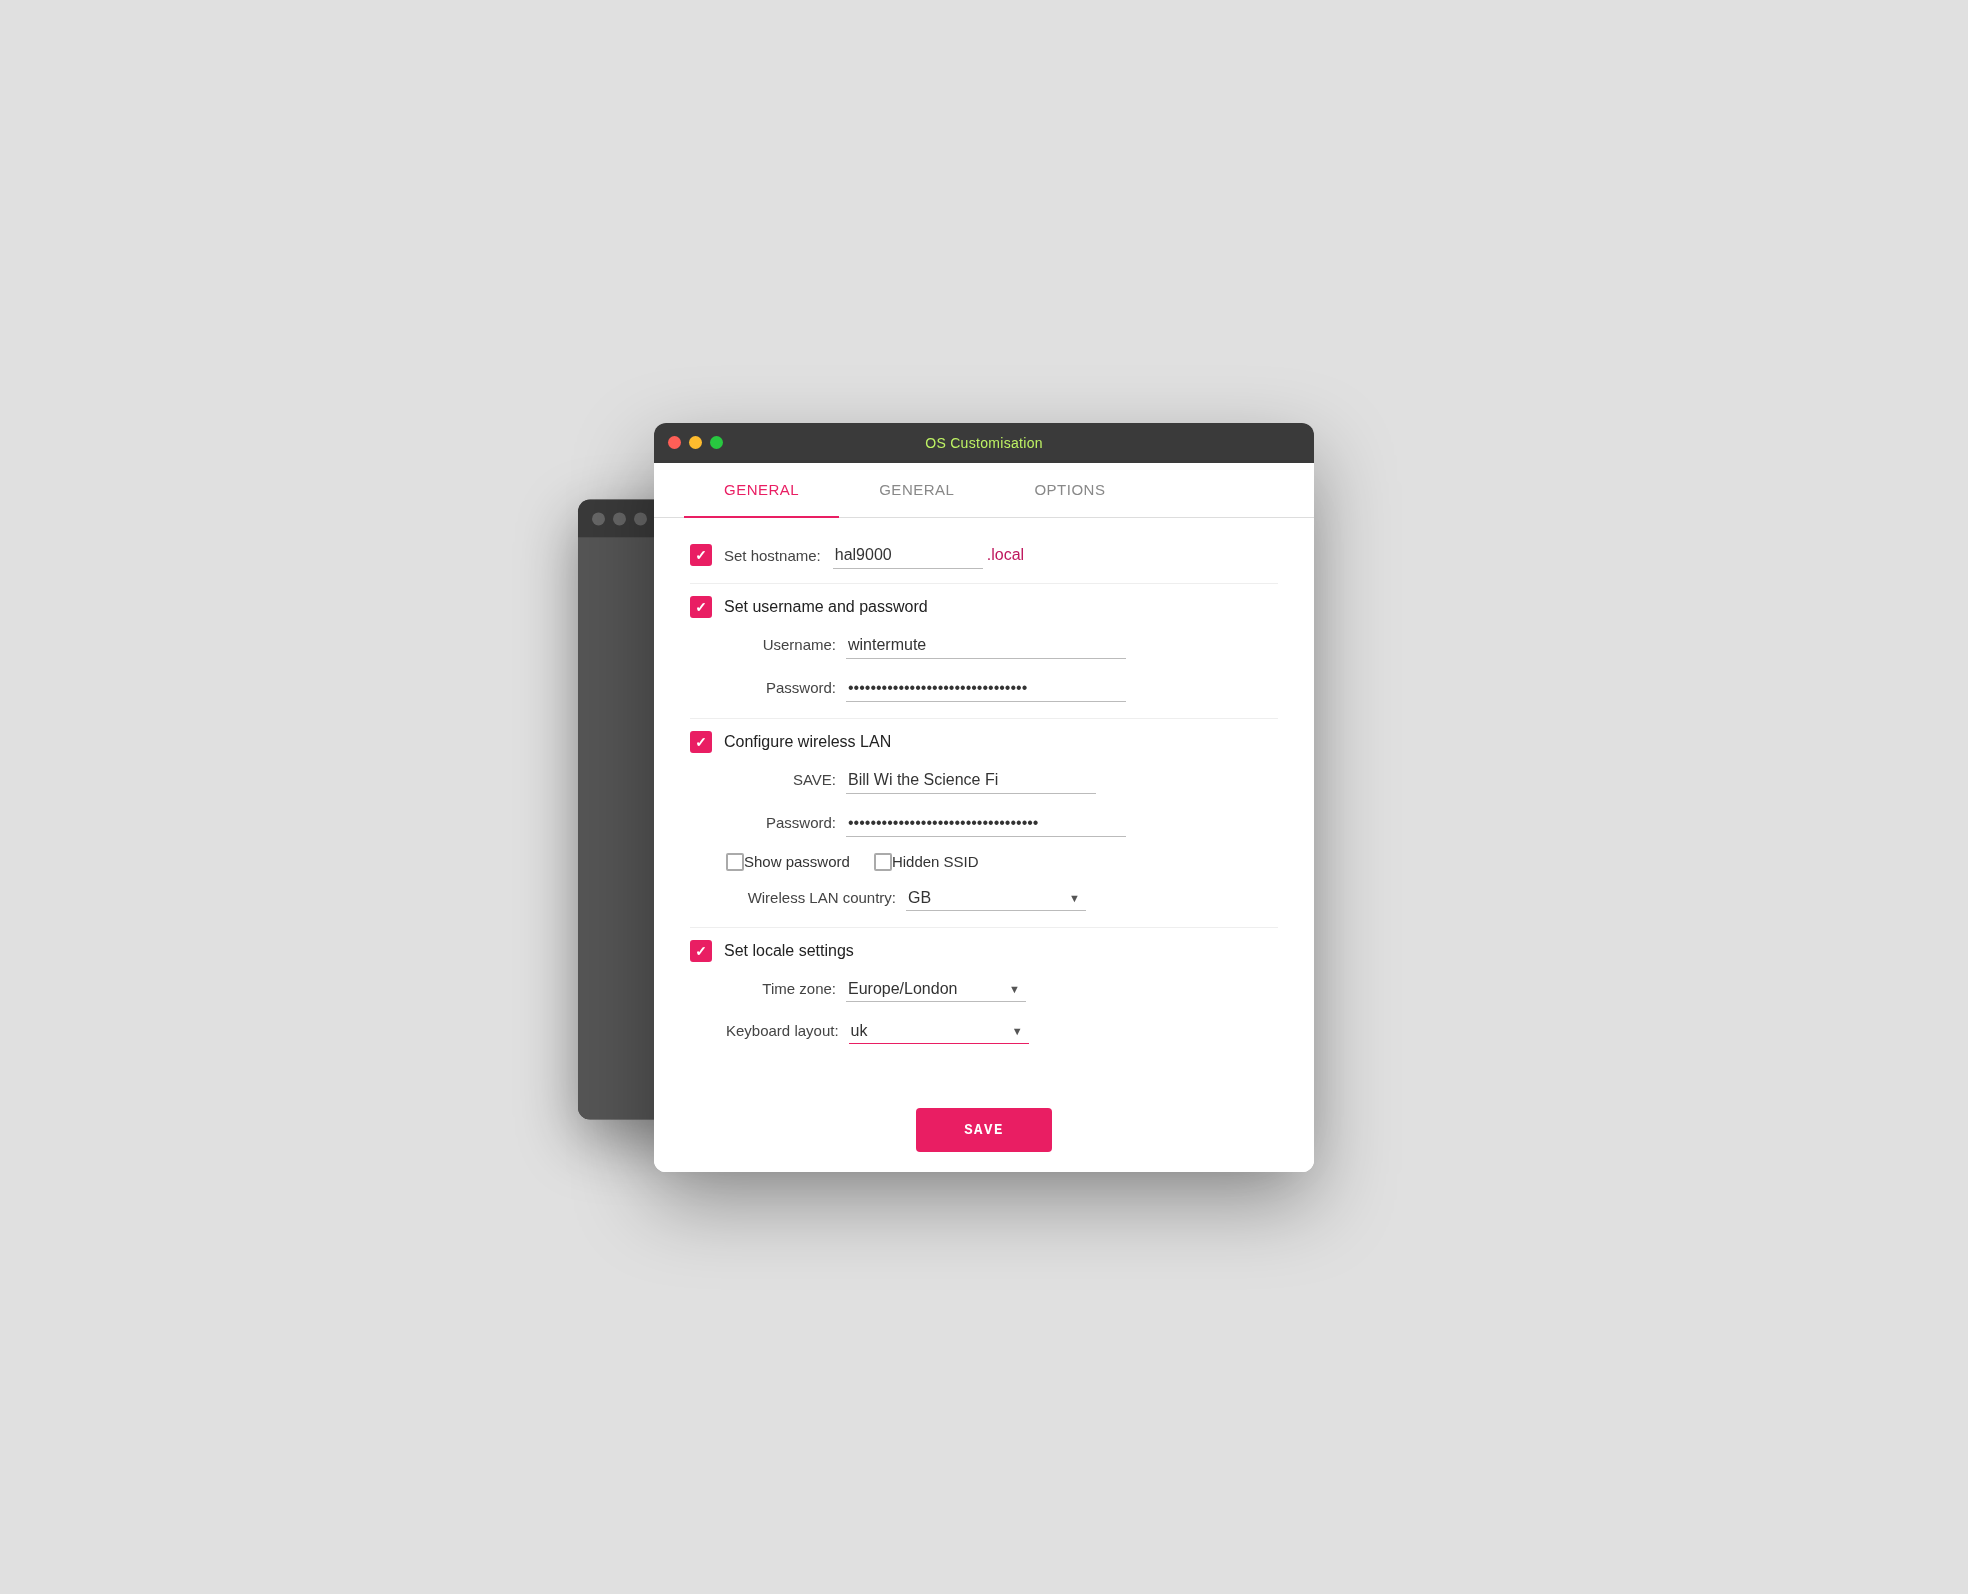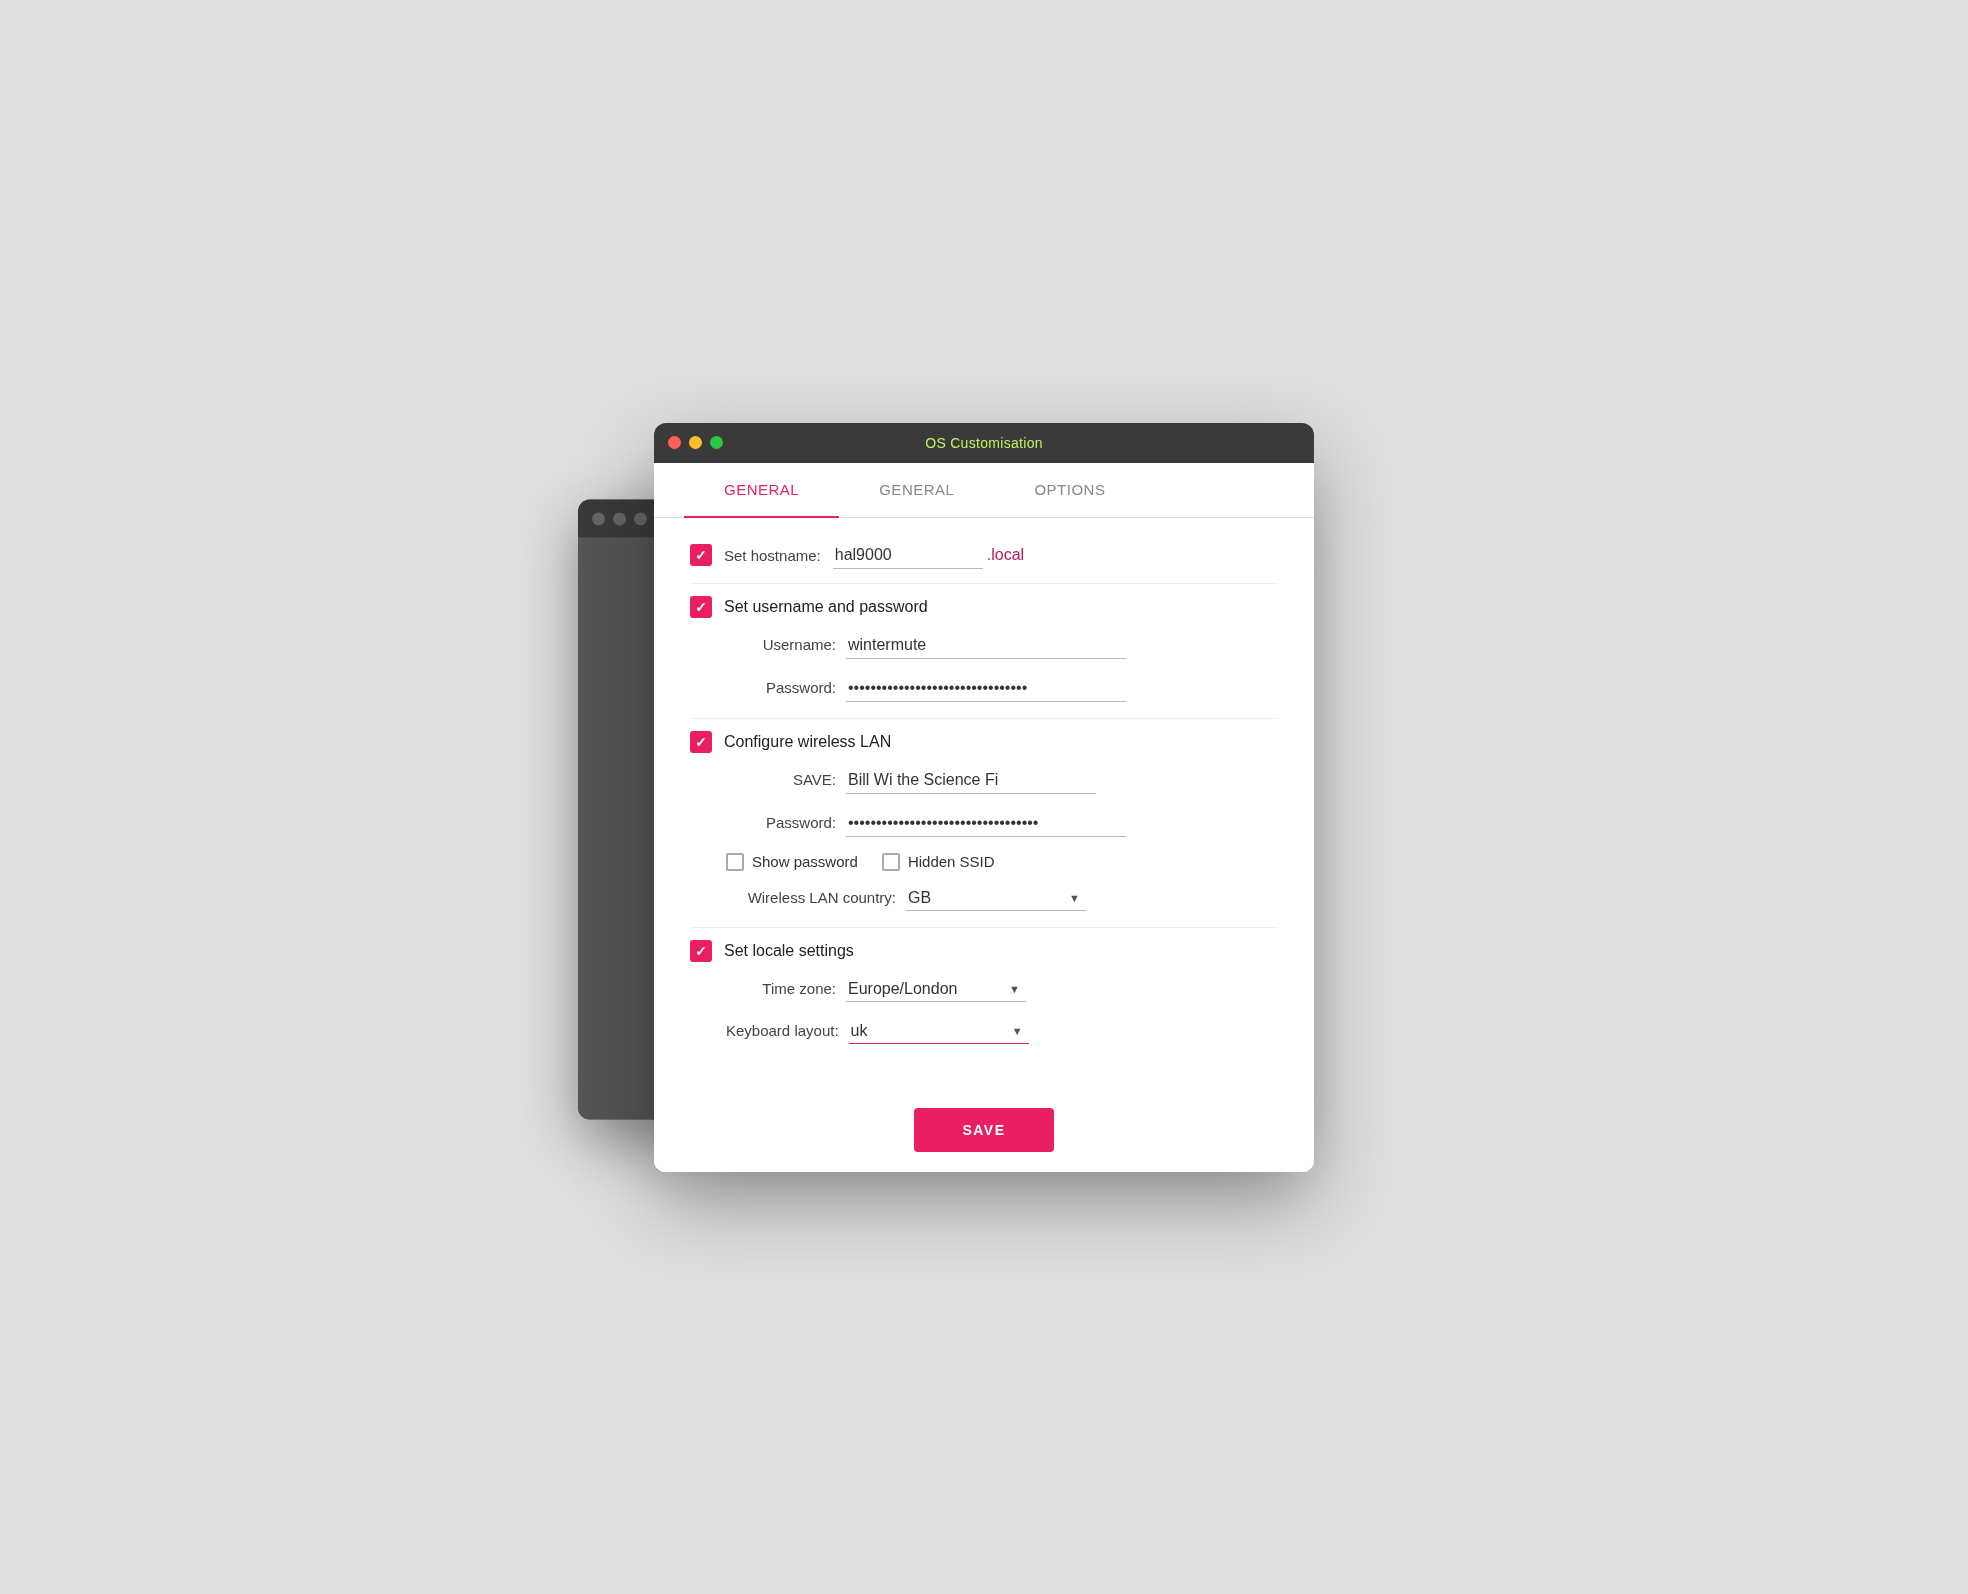--- a/index.html
+++ b/index.html
@@ -294,21 +294,20 @@
     .small-checkbox-row {
       display: flex;
       align-items: center;
       gap: 24px;
       margin-bottom: 14px;
     }
 
     .small-checkbox-item {
       display: flex;
       align-items: center;
-      gap: 8px;
       cursor: pointer;
     }
 
     .small-checkbox {
       width: 18px;
       height: 18px;
       border: 2px solid #aaa;
       border-radius: 2px;
       background: white;
       flex-shrink: 0;
@@ -361,20 +360,21 @@
     .save-button {
       background: #e91e63;
       color: white;
       border: none;
       border-radius: 4px;
       padding: 14px 48px;
       font-size: 14px;
       font-weight: 600;
       letter-spacing: 1.5px;
       cursor: pointer;
+      font-family: Liberation Mono, monospace;
     }
 
     .divider {
       height: 1px;
       background: #eee;
       margin: 6px 0 12px 0;
     }
 
     .ssid-input {
       border: none;

